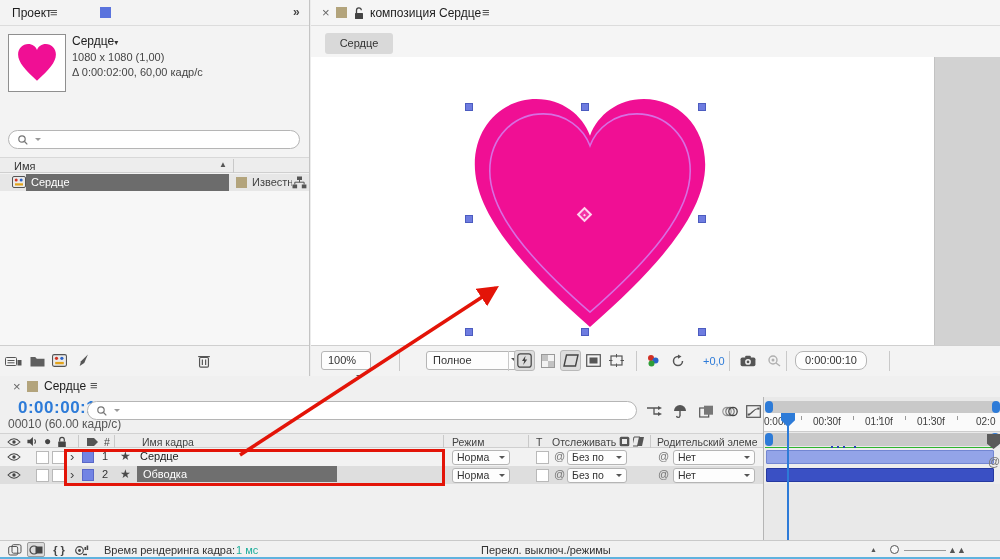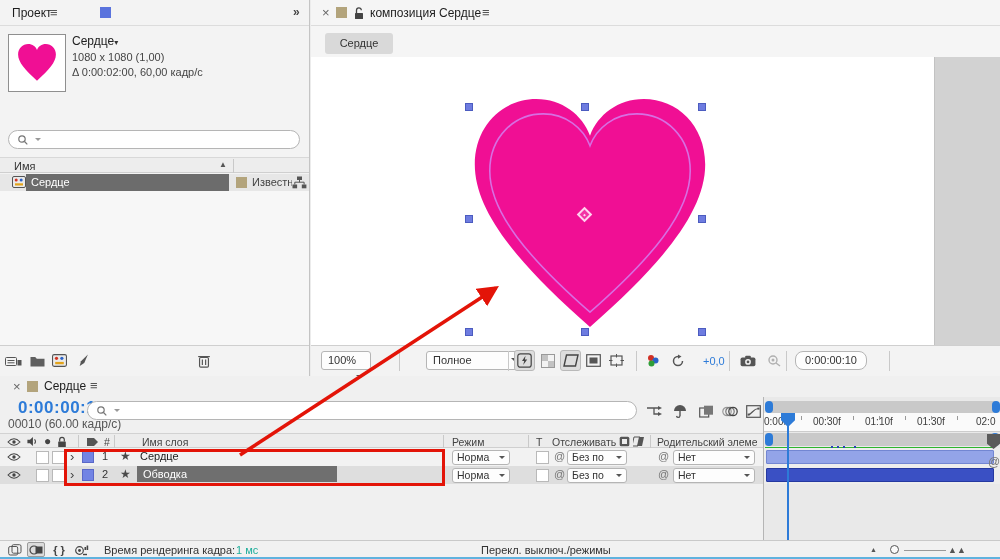--- a/index.html
+++ b/index.html
@@ -373,21 +373,21 @@
       <svg class="ic" style="position:absolute; left:57px; top:2px" width="10" height="12" viewBox="0 0 10 12">
           <path d="M2.7 5.5 V3.6 A2.3 2.3 0 0 1 7.3 3.6 V5.5" fill="none" stroke="#444" stroke-width="1.2"></path>
           <rect x="1.2" y="5.5" width="7.6" height="5.5" rx="0.5" fill="#444"></rect>
         </svg>
       <div class="vline" style="left:78px; top:1px; height:13px"></div>
       <svg class="ic" style="position:absolute; left:86px; top:3px" width="13" height="10" viewBox="0 0 13 10">
           <path d="M1 1 H8 L12 5 L8 9 H1 Z" fill="#555"></path>
         </svg>
       <span style="left:104px">#</span>
       <div class="vline" style="left:114px; top:1px; height:13px"></div>
-      <span style="left:142px">Имя слоя</span>
+      <span style="left:142px">Имя кадра</span>
       <div class="vline" style="left:443px; top:1px; height:13px"></div>
       <span style="left:452px">Режим</span>
       <div class="vline" style="left:528px; top:1px; height:13px"></div>
       <span style="left:536px">T</span>
       <span style="left:552px; width:64px; overflow:hidden; white-space:nowrap">Отслеживать по...</span>
       <svg class="ic" style="position:absolute; left:619px; top:2px" width="11" height="11" viewBox="0 0 11 11">
           <rect x="0.7" y="0.7" width="9.6" height="9.6" rx="1.5" fill="#555"></rect>
           <rect x="3" y="3" width="5" height="5" fill="#ececec"></rect>
         </svg>
       <svg class="ic" style="position:absolute; left:633px; top:2px" width="12" height="11" viewBox="0 0 12 11">

